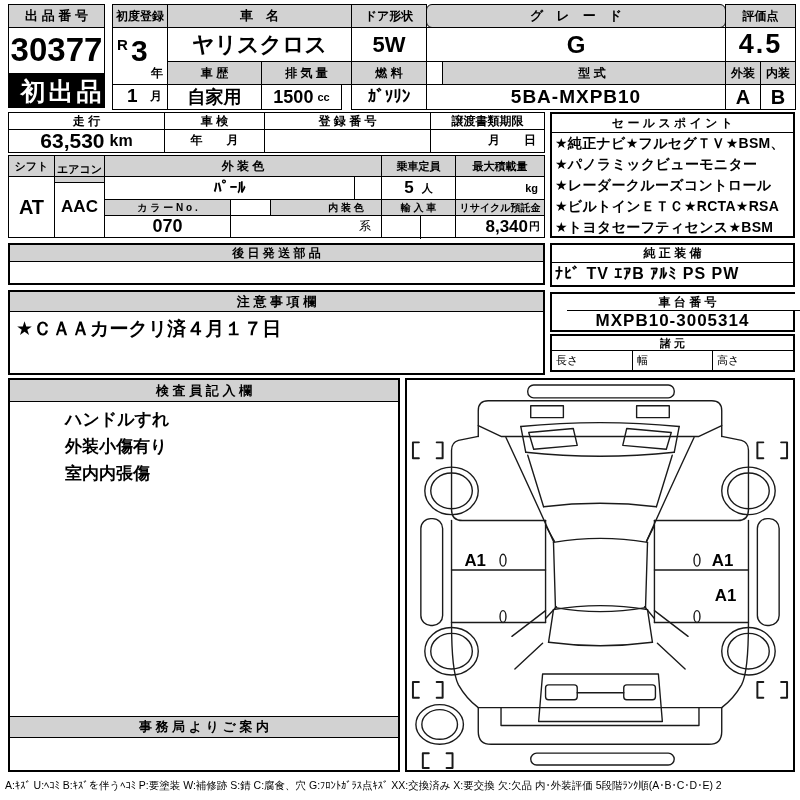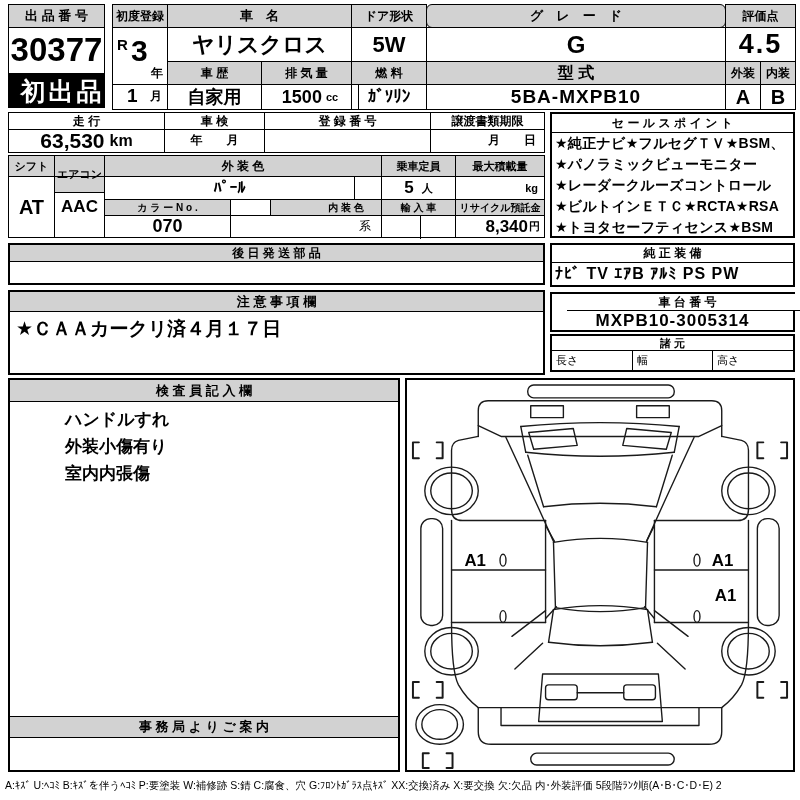--- a/index.html
+++ b/index.html
@@ -44,33 +44,33 @@
     <div class="abs b" style="left:0;top:80px;width:56px;height:26px;border-top:none;">
       <span class="abs" style="left:14px;top:1px;font-size:19px;font-weight:bold;">1</span>
       <span class="abs" style="right:5px;bottom:4px;font-size:12px;font-weight:bold;">月</span>
     </div>
 
     <div class="abs hdr b" style="left:55px;top:0;width:185px;height:24px;font-size:13px;">車　名</div>
     <div class="abs val b" style="left:55px;top:23px;width:185px;height:35px;font-size:22px;">ヤリスクロス</div>
     <div class="abs hdr b" style="left:55px;top:57px;width:95px;height:24px;font-size:12px;">車 歴</div>
     <div class="abs val b" style="left:55px;top:80px;width:95px;height:26px;font-size:18px;">自家用</div>
     <div class="abs hdr b" style="left:149px;top:57px;width:91px;height:24px;font-size:12px;">排 気 量</div>
-    <div class="abs val b" style="left:149px;top:80px;width:98px;height:26px;text-align:right;">
+    <div class="abs val b" style="left:149px;top:80px;width:81px;height:26px;text-align:right;">
       <span style="font-size:18px;">1500</span>
       <span style="font-size:11px;margin-left:4px;">cc</span>
     </div>
 
     <div class="abs hdr b" style="left:239px;top:0;width:76px;height:24px;font-size:12px;">ドア形状</div>
     <div class="abs val b" style="left:239px;top:23px;width:76px;height:35px;font-size:22px;">5W</div>
     <div class="abs hdr b" style="left:239px;top:57px;width:76px;height:24px;font-size:12px;">燃 料</div>
     <div class="abs val b" style="left:239px;top:80px;width:76px;height:26px;font-size:17px;">ｶﾞｿﾘﾝ</div>
 
     <div class="abs hdr b" style="left:314px;top:0;width:300px;height:24px;font-size:13px;border-radius:6px;">グ　レ　ー　ド</div>
     <div class="abs val b" style="left:314px;top:23px;width:300px;height:35px;font-size:24px;">G</div>
-    <div class="abs hdr b" style="left:314px;top:57px;width:300px;height:24px;font-size:16px;">型 式</div>
+    <div class="abs hdr b" style="left:330px;top:57px;width:300px;height:24px;font-size:12px;">型 式</div>
     <div class="abs val b" style="left:314px;top:80px;width:300px;height:26px;font-size:19px;letter-spacing:1px;">5BA-MXPB10</div>
 
     <div class="abs hdr b" style="left:613px;top:0;width:71px;height:24px;font-size:12px;">評価点</div>
     <div class="abs val b" style="left:613px;top:23px;width:71px;height:35px;font-size:27px;letter-spacing:2px;">4.5</div>
     <div class="abs hdr b" style="left:613px;top:57px;width:36px;height:24px;font-size:12px;">外装</div>
     <div class="abs hdr b" style="left:648px;top:57px;width:36px;height:24px;font-size:12px;">内装</div>
     <div class="abs val b" style="left:613px;top:80px;width:36px;height:26px;font-size:20px;">A</div>
     <div class="abs val b" style="left:648px;top:80px;width:36px;height:26px;font-size:20px;">B</div>
   </div>
 
@@ -94,21 +94,21 @@
       <div class="sp-line" style="font-size:14px;">★純正ナビ★フルセグＴＶ★BSM、</div>
       <div class="sp-line" style="font-size:14px;">★パノラミックビューモニター</div>
       <div class="sp-line" style="font-size:14px;">★レーダークルーズコントロール</div>
       <div class="sp-line" style="font-size:14px;">★ビルトインＥＴＣ★RCTA★RSA</div>
       <div class="sp-line" style="font-size:14px;">★トヨタセーフティセンス★BSM</div>
     </div>
   </div>
 
   <div class="abs" style="left:8px;top:155px;width:537px;height:83px;">
     <div class="abs hdr b" style="left:0;top:0;width:47px;height:22px;font-size:11px;">シフト</div>
-    <div class="abs hdr b" style="left:46px;top:0;width:51px;height:38px;font-size:11px;">エアコン</div>
+    <div class="abs hdr b" style="left:46px;top:0;width:51px;height:28px;font-size:11px;">エアコン</div>
     <div class="abs val b" style="left:0;top:21px;width:47px;height:62px;font-size:20px;">AT</div>
     <div class="abs val b" style="left:46px;top:21px;width:51px;height:62px;font-size:17px;">AAC</div>
 
     <div class="abs hdr b" style="left:96px;top:0;width:278px;height:22px;font-size:12px;">外 装 色</div>
     <div class="abs val b" style="left:96px;top:21px;width:251px;height:24px;font-size:16px;">ﾊﾟｰﾙ</div>
     <div class="abs b" style="left:346px;top:21px;width:28px;height:24px;"></div>
 
     <div class="abs hdr b" style="left:96px;top:44px;width:127px;height:17px;font-size:10px;">カ ラ ー N o .</div>
     <div class="abs hdr b" style="left:222px;top:44px;width:152px;height:17px;font-size:10px;margin-left:40px;">内 装 色</div>
     <div class="abs val b" style="left:96px;top:60px;width:127px;height:23px;font-size:18px;">070</div>

